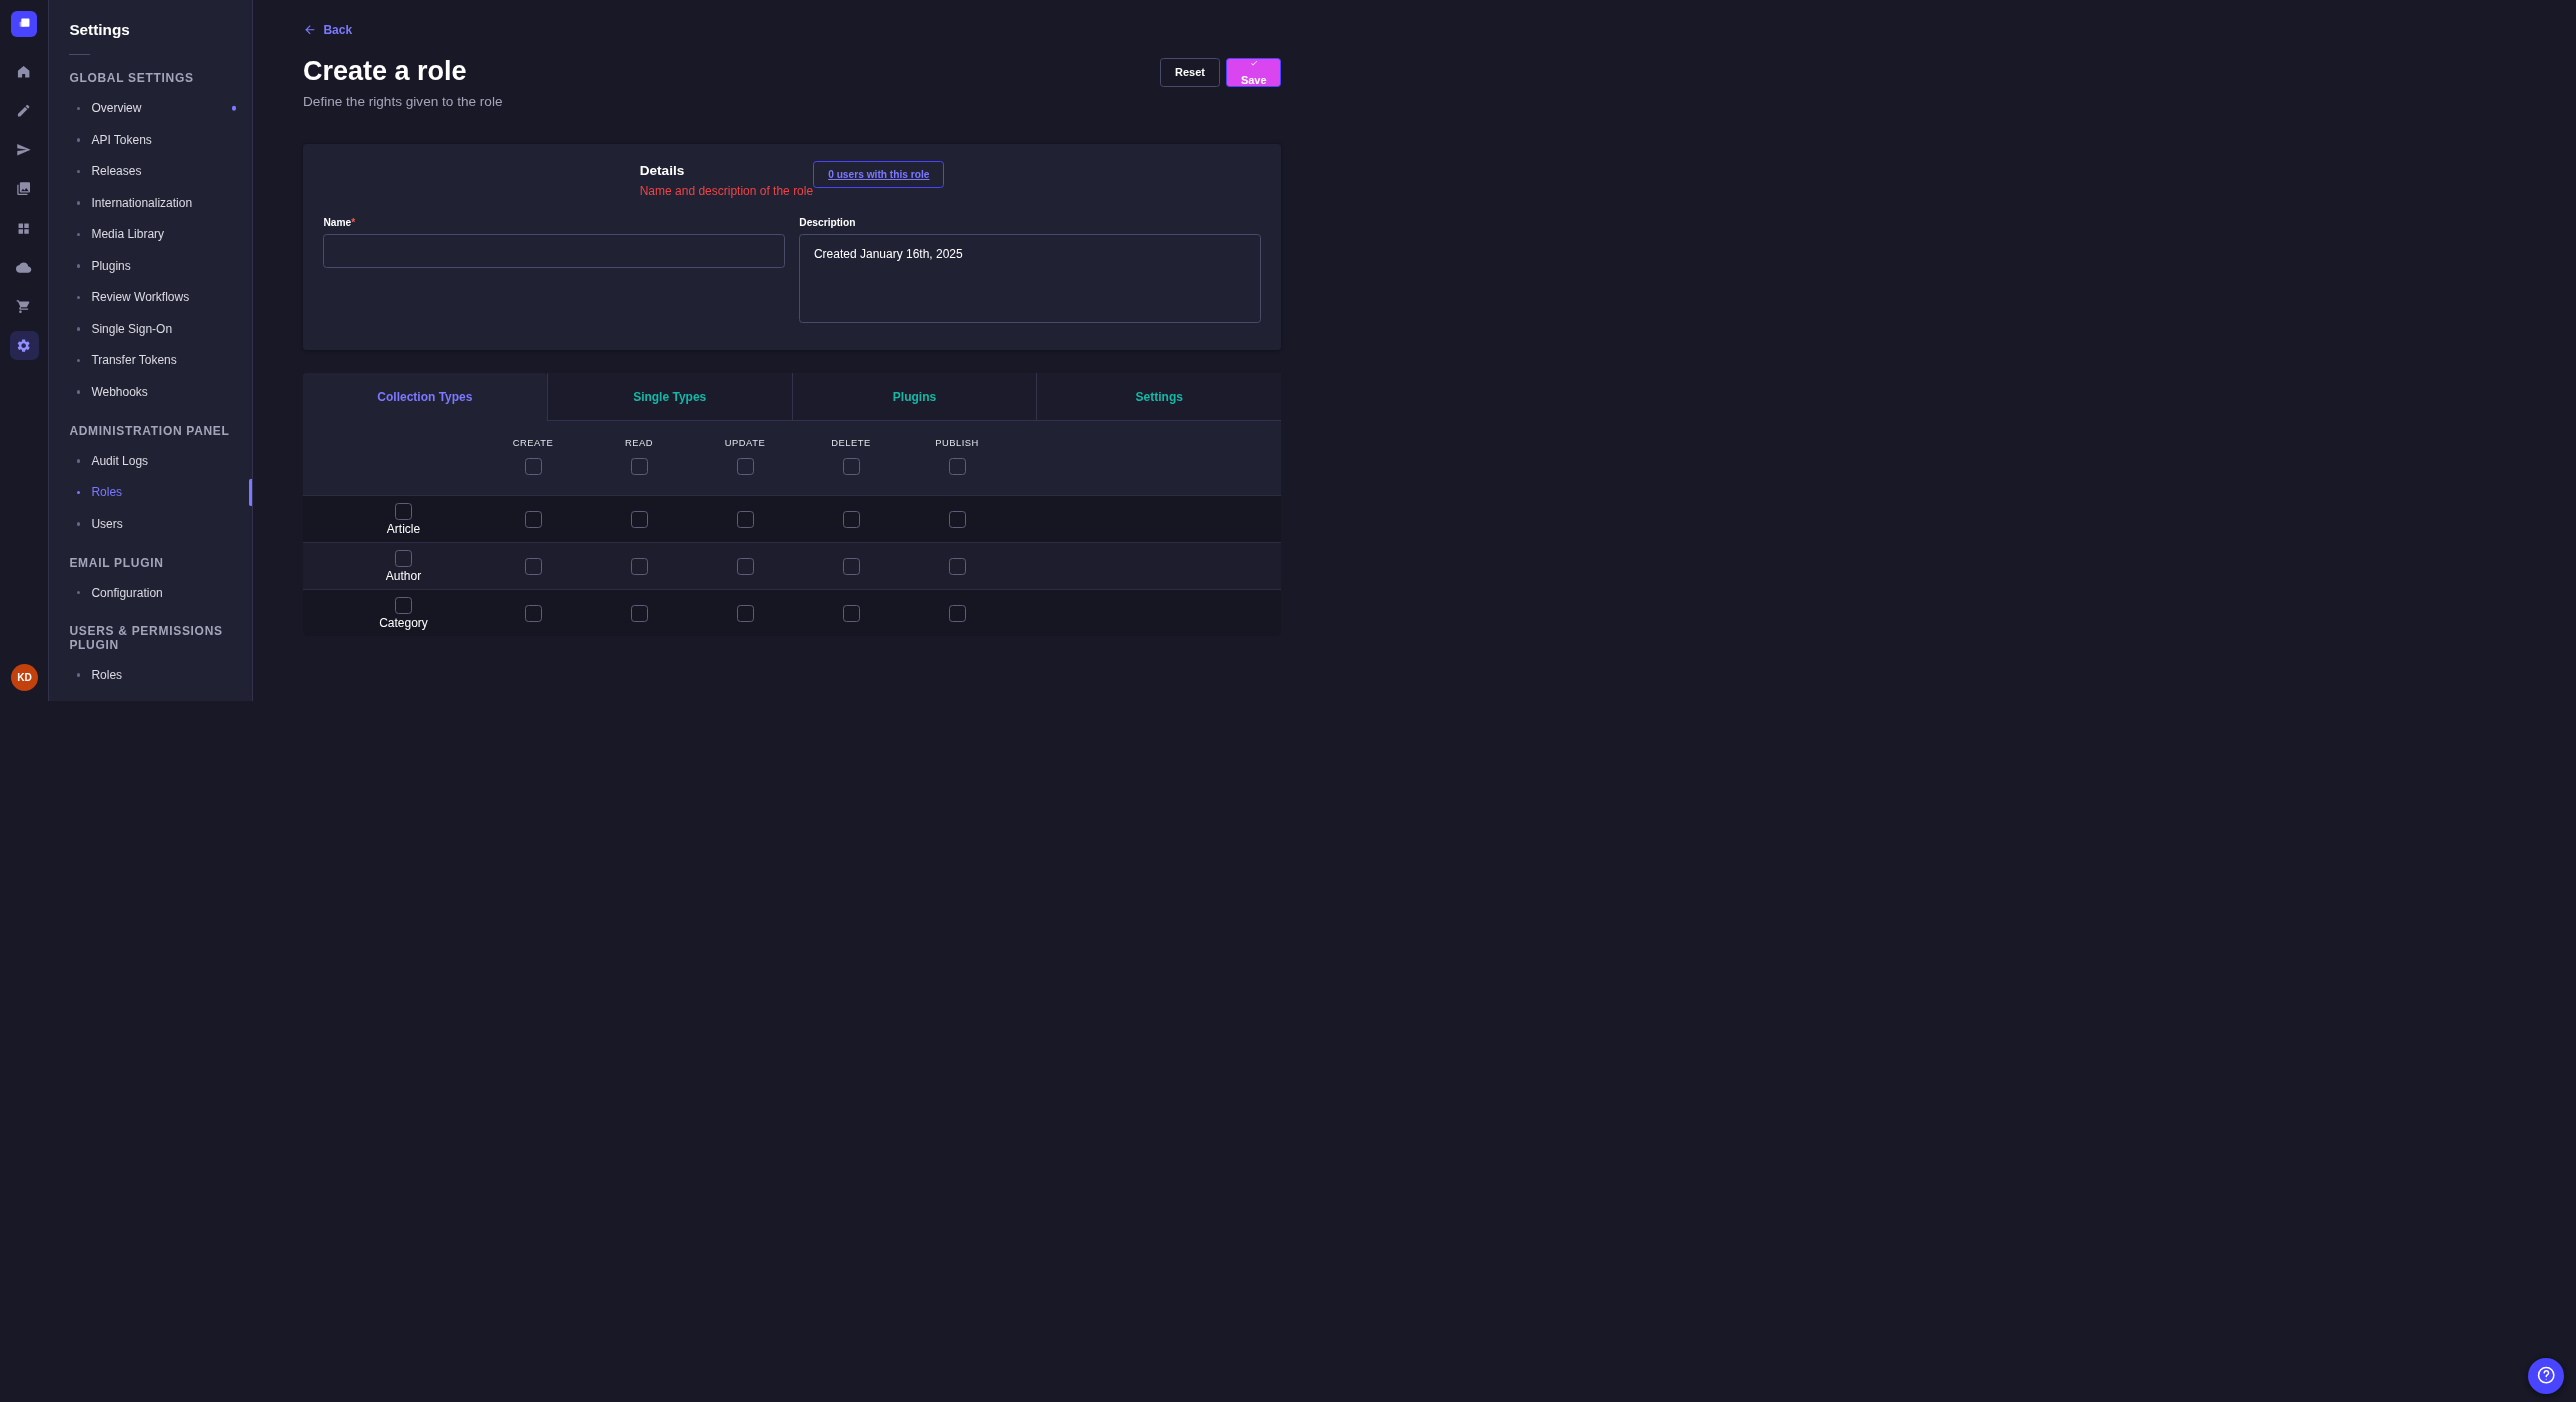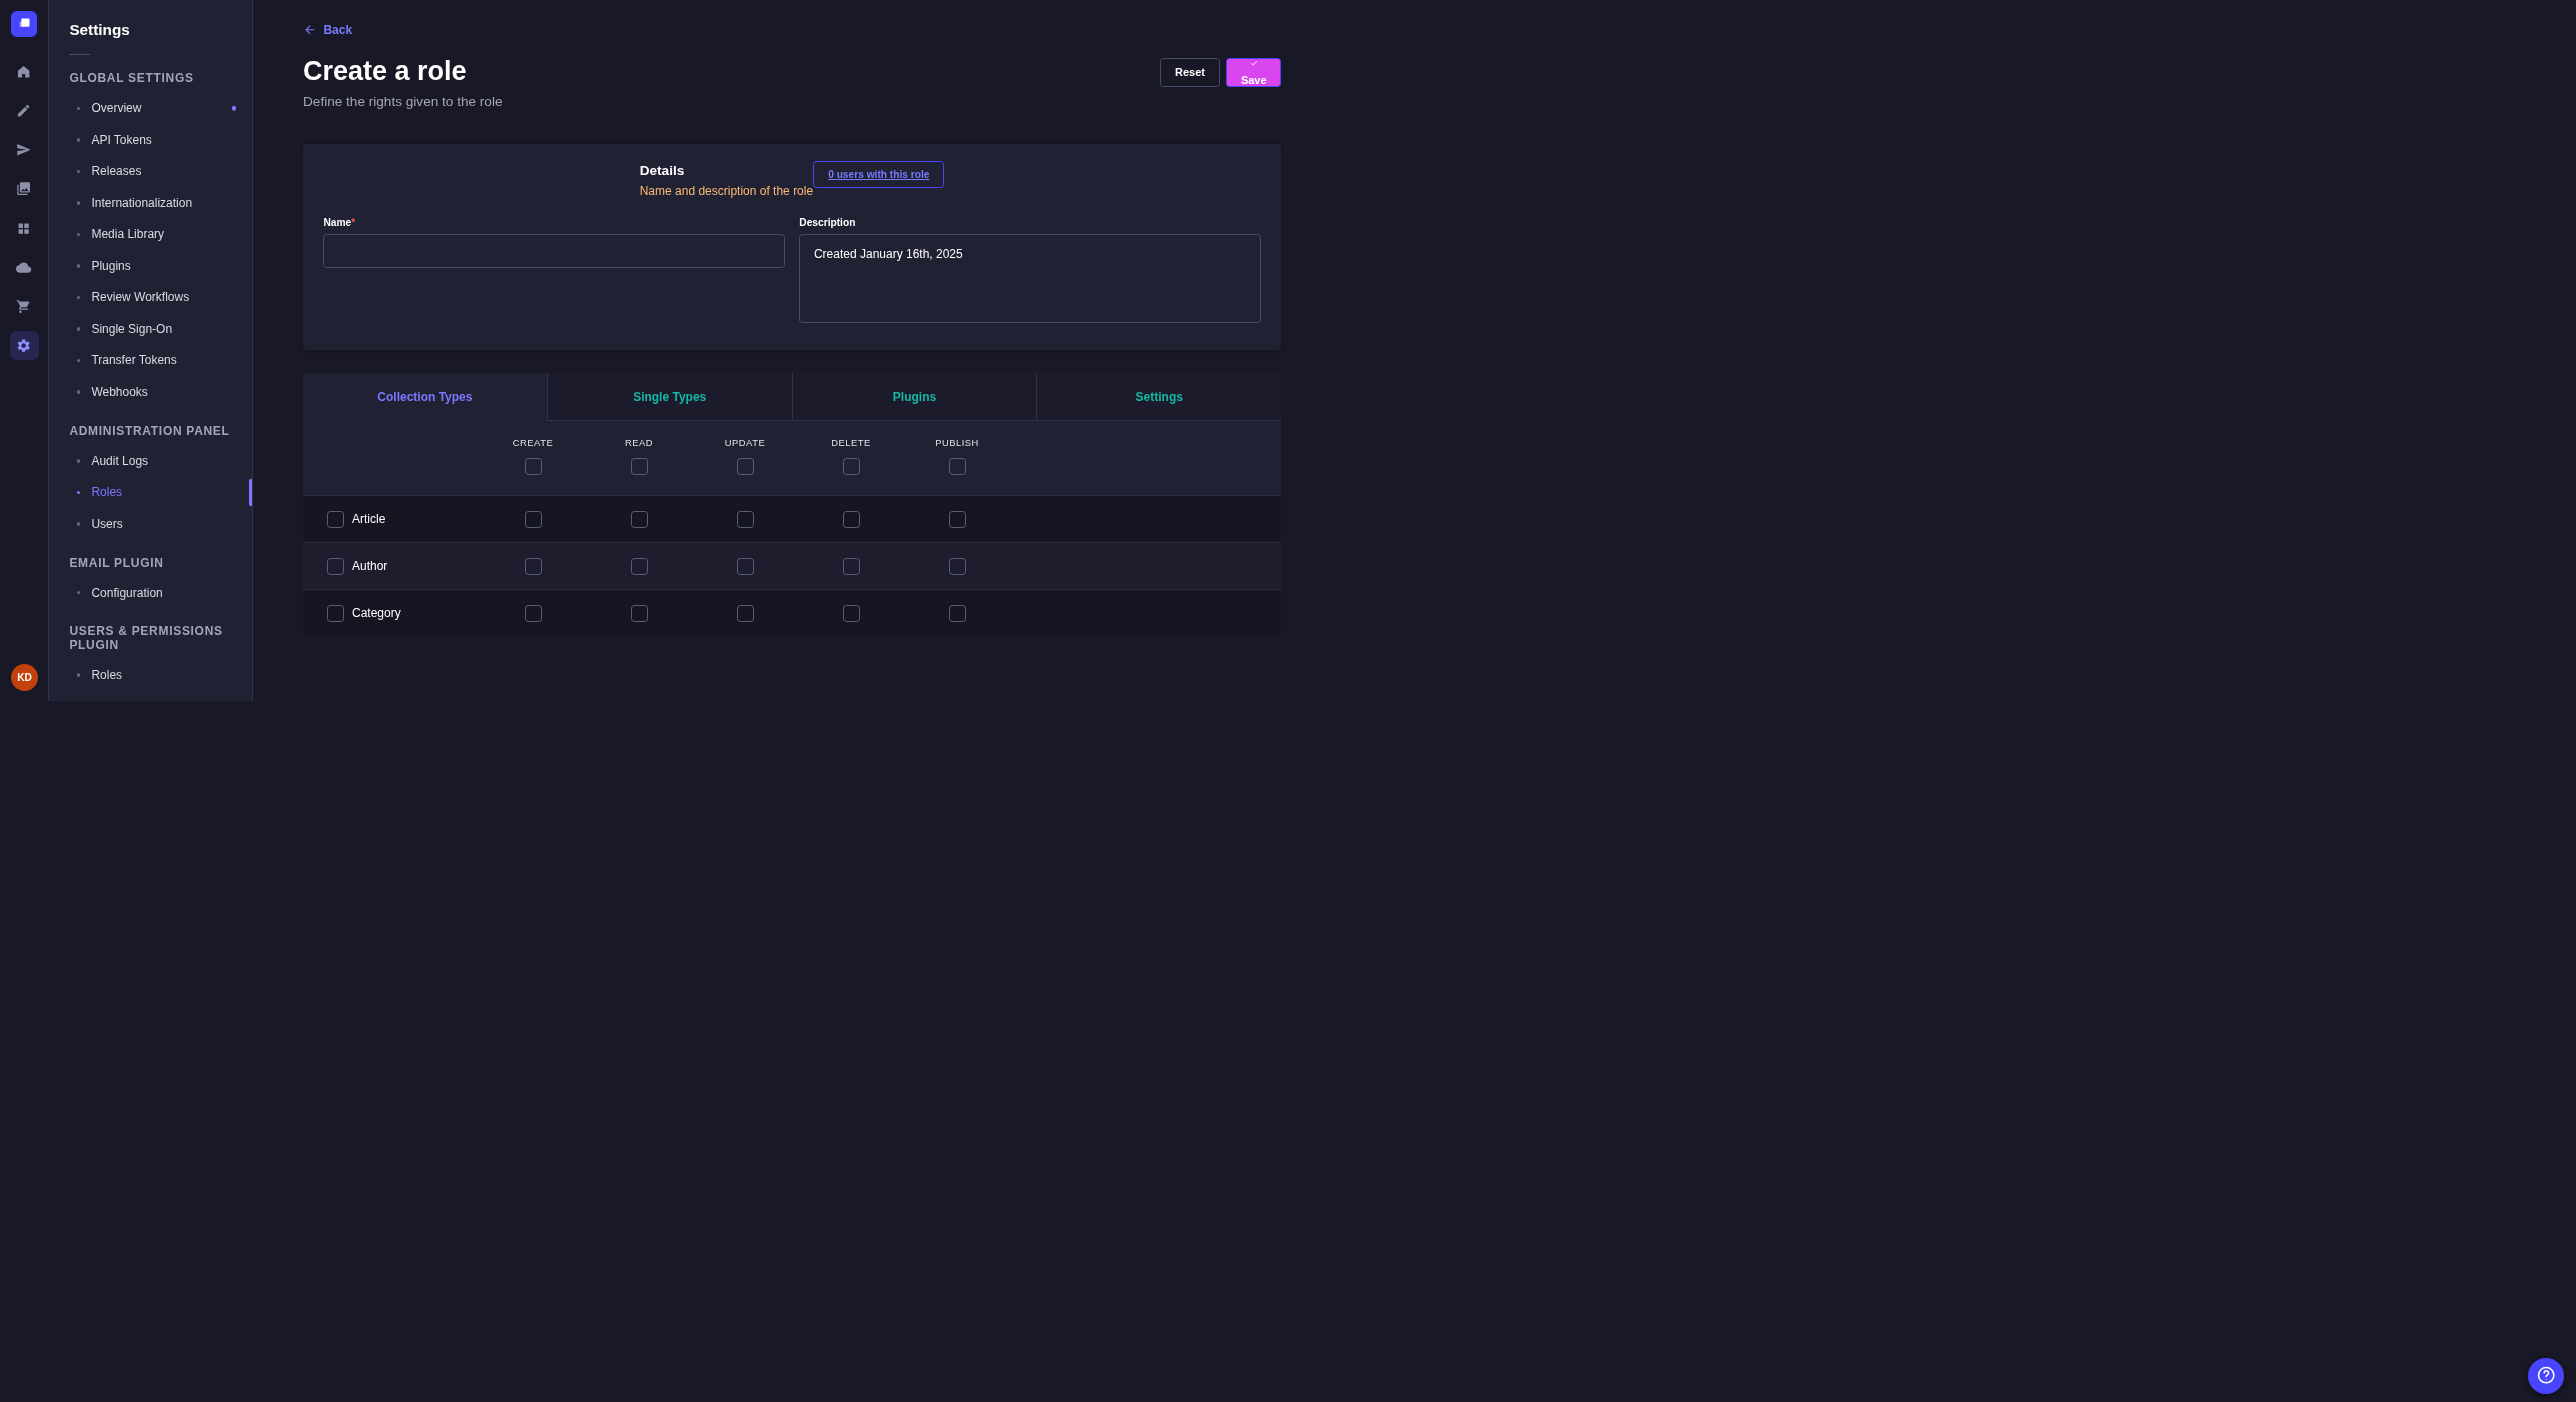--- a/index.html
+++ b/index.html
@@ -89,21 +89,21 @@
   .btn-save  { background: #d946ef; border: 0.9px solid #4945ff; color: #ffffff; flex-direction: column; }
 
   
   .card {
     background: #212134; border-radius: 3.4px;
     margin-top: 32px; padding: 17px 20.4px 24px;
     box-shadow: 0 0.9px 3.4px rgba(0,0,0,.25);
   }
   .card-head { display: flex; justify-content: center; align-items: flex-start; }
   .card-title { font-size: 13.6px; font-weight: 700; line-height: 19px; }
-  .card-sub { font-size: 12px; color: #fdba74; margin-top: 3.4px; line-height: 17px; }
+  .card-sub { font-size: 12px; color: #ef4444; margin-top: 3.4px; line-height: 17px; }
   .btn-users {
     height: 27px; padding: 0 14px; background: transparent;
     border: 0.9px solid #4945ff; border-radius: 3.4px;
     color: #7b79ff; font-size: 10.2px; font-weight: 700;
     font-family: inherit; cursor: pointer; text-decoration: underline;
   }
   .form-grid { display: grid; grid-template-columns: 1fr 1fr; gap: 14.5px; margin-top: 15.3px; }
   .field-label { display: block; font-size: 10.2px; font-weight: 700; margin-bottom: 5.1px; line-height: 13.6px; }
   .req { color: #ee5e52; }
   .text-input {
@@ -143,21 +143,21 @@
   .cb {
     width: 17px; height: 17px; flex-shrink: 0;
     border: 0.9px solid #5d5d7a; border-radius: 3.4px;
     background: transparent; display: inline-block; cursor: pointer;
   }
   .perm-row {
     display: grid; grid-template-columns: 177px repeat(5, 106px) 1fr;
     height: 47px; align-items: center;
     border-top: 0.9px solid #2c2c44;
   }
-  .perm-row .name { display: flex; align-items: center; gap: 8px; padding-left: 24px; font-size: 12px; color: #ffffff; }
+  .perm-row .name { display: flex; align-items: center; gap: 2px; padding-left: 24px; font-size: 12px; color: #ffffff; flex-direction: column; }
   .perm-row .cell { display: flex; justify-content: center; }
   .row-a { background: #161623; }
   .row-b { background: #1d1d2e; }
 
   
   .help {
     position: fixed; right: 12px; bottom: 8.5px;
     width: 36px; height: 36px; border-radius: 50%;
     background: #4945ff; color: #ffffff; border: none; cursor: pointer;
     display: flex; align-items: center; justify-content: center;

